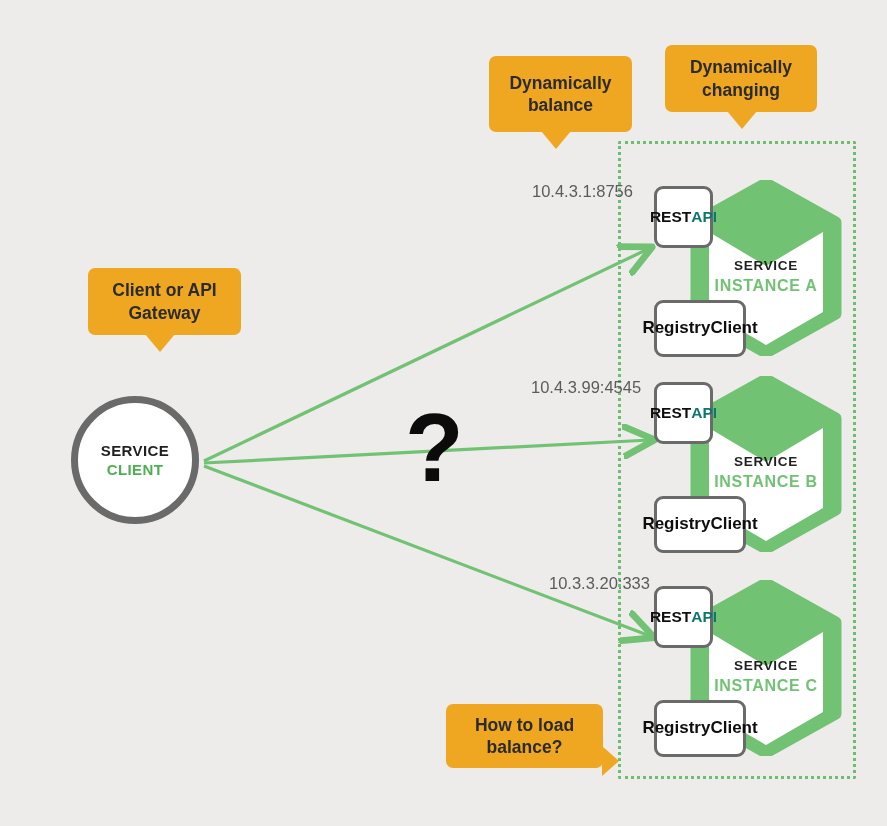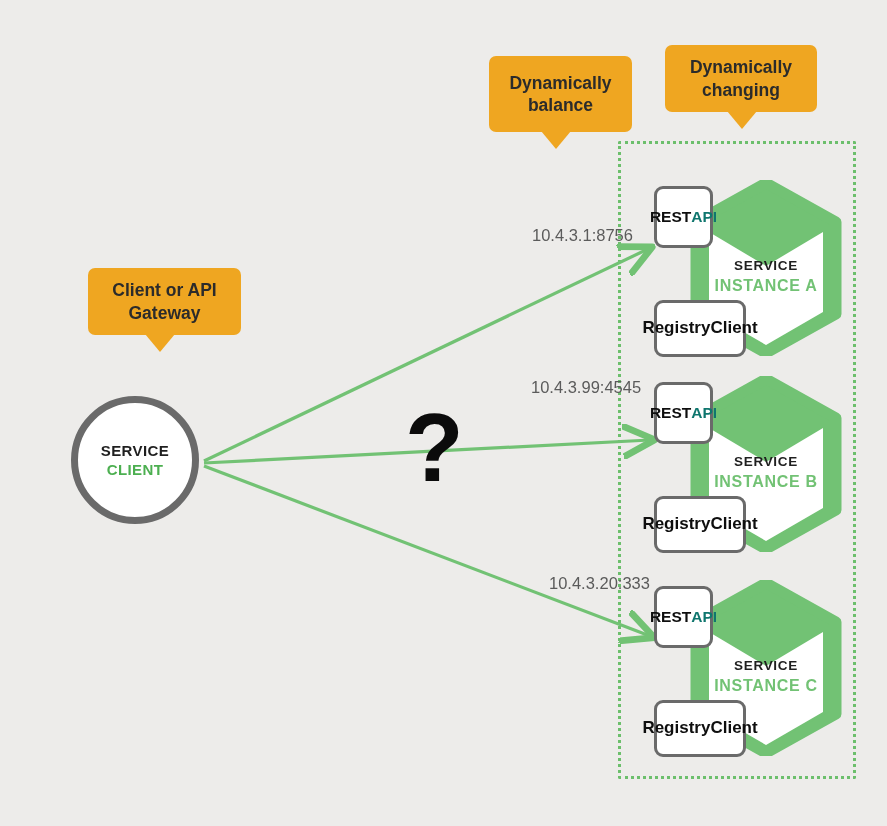--- a/index.html
+++ b/index.html
@@ -212,21 +212,21 @@
     color: #0e0e0e;
   }
 
   
   .addr {
     position: absolute;
     font-size: 16.5px;
     color: #5b5b5b;
     white-space: nowrap;
   }
-  #addr-a { left: 532px; top: 182px; margin-top: 44px; }
+  #addr-a { left: 532px; top: 182px; }
   #addr-b { left: 531px; top: 378px; }
   #addr-c { left: 549px; top: 574px; }
 </style>
 </head>
 <body>
 
 <div id="stage">
 
   <div class="cluster-box"></div>
 
@@ -260,31 +260,38 @@
   </div>
 
   <div class="callout" id="callout-client-gw">
     <div>
       <div>Client or API</div>
       <div>Gateway</div>
     </div>
     <span class="tail tail-down"></span>
   </div>
 
+  <div class="callout" id="callout-load-balance">
+    <div>
+      <div>How to load</div>
+      <div>balance?</div>
+    </div>
+    <span class="tail tail-right"></span>
+  </div>
 
   <div class="service-client">
     <div class="l1">SERVICE</div>
     <div class="l2">CLIENT</div>
   </div>
 
   <div class="qmark">?</div>
 
   <div class="addr" id="addr-a">10.4.3.1:8756</div>
   <div class="addr" id="addr-b">10.4.3.99:4545</div>
-  <div class="addr" id="addr-c">10.4.3.20:333</div>
+  <div class="addr" id="addr-c">10.3.3.20:333</div>
 
   <div class="instance" id="instance-a">
     <div class="hex-wrap">
       <svg width="152" height="176" viewBox="0 0 152 176" xmlns="http://www.w3.org/2000/svg">
         <path d="M76 3 L146 42 L146 134 L76 173 L6 134 L6 42 Z" fill="#72c274" stroke="#72c274" stroke-width="11" stroke-linejoin="round"></path>
         <path d="M19 52 L76 86 L133 52 L133 132 L76 165 L19 132 Z" fill="#ffffff"></path>
       </svg>
     </div>
     <div class="hex-label">
       <div class="l1">SERVICE</div>

